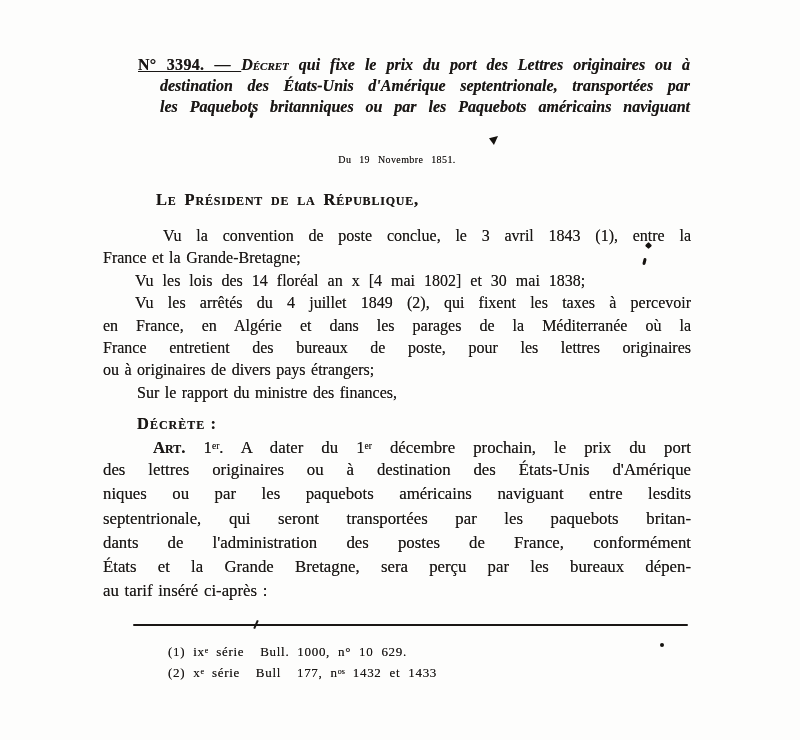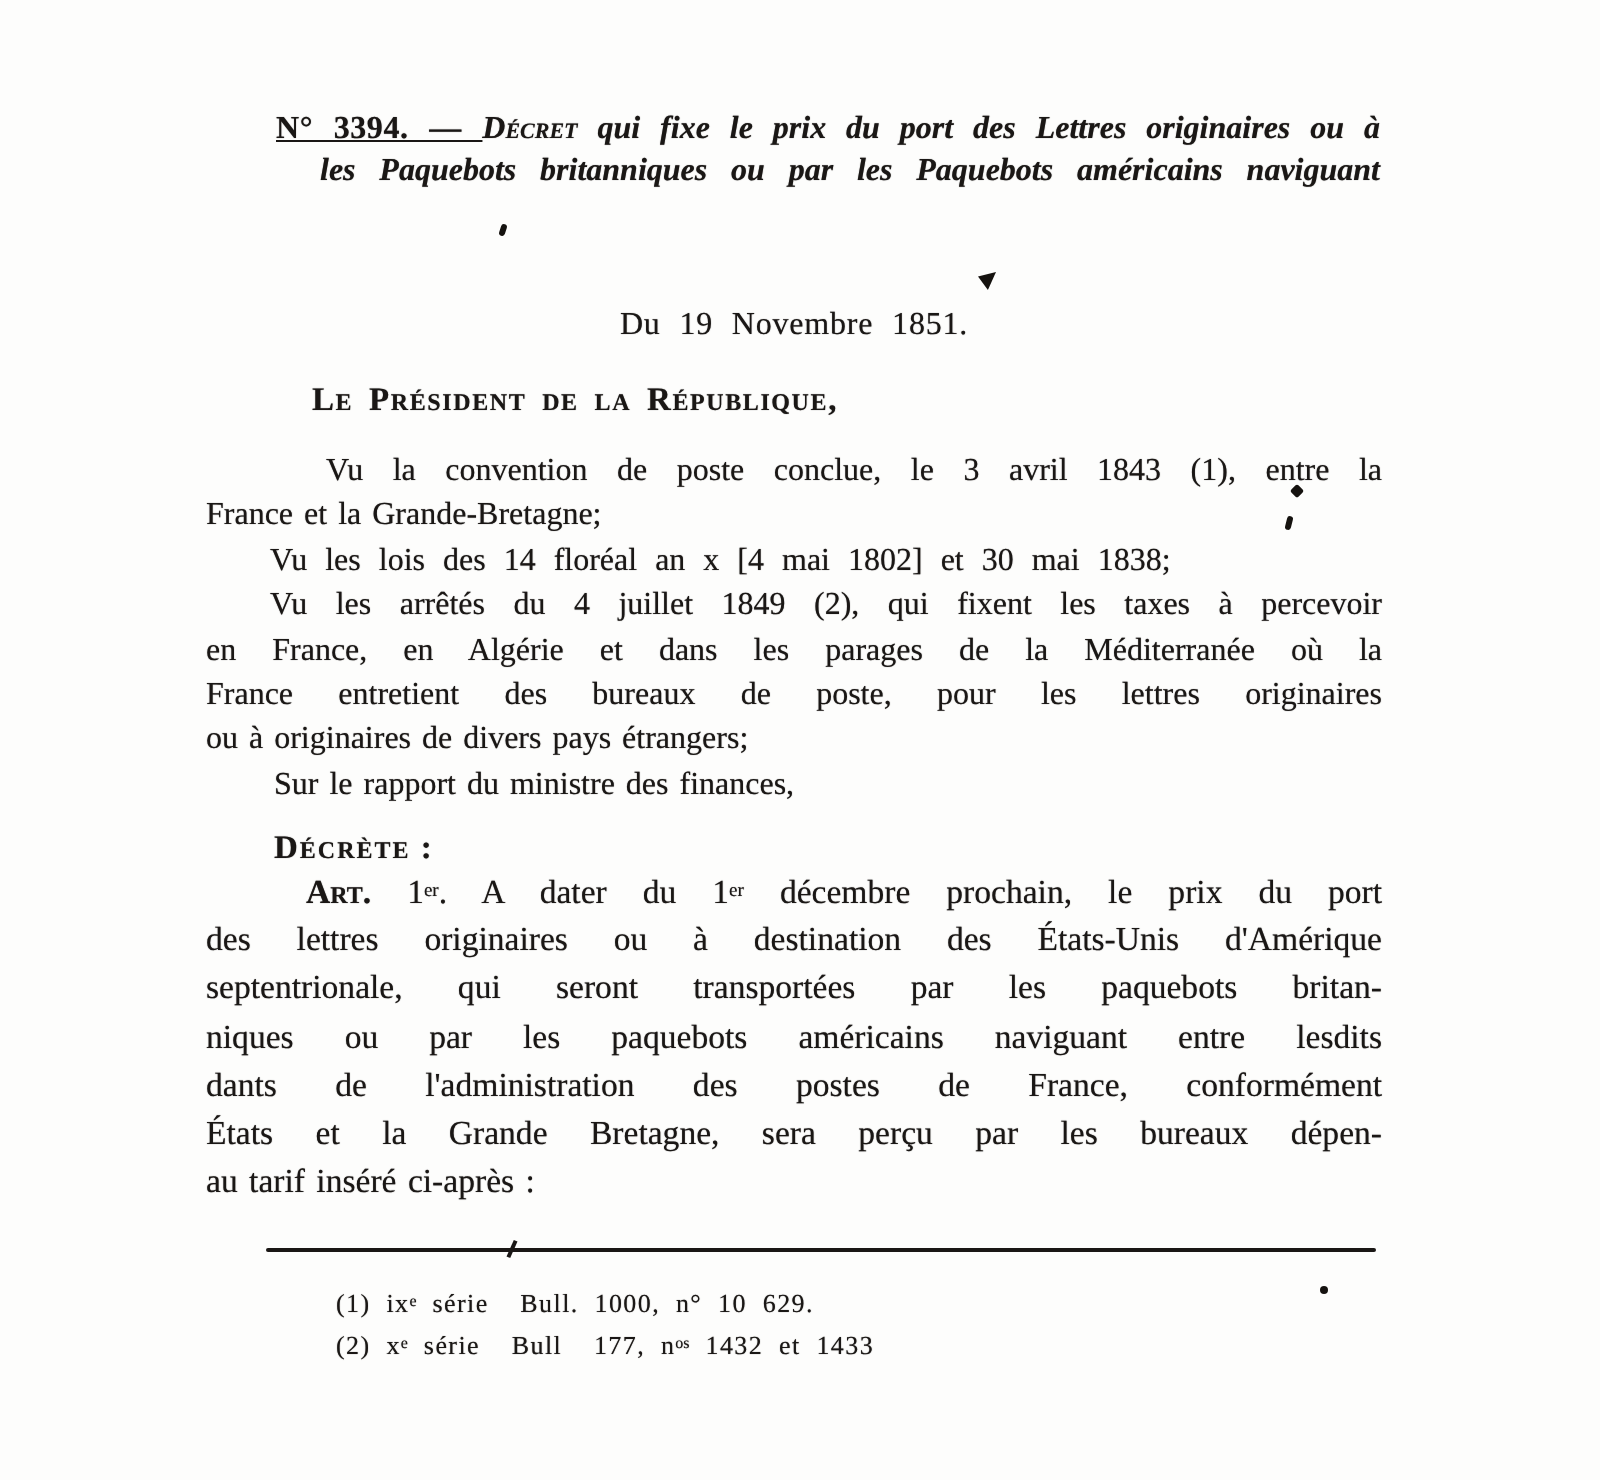--- a/index.html
+++ b/index.html
@@ -20,21 +20,21 @@
   .sup{font-size:9.5px;vertical-align:0.38em;letter-spacing:0;}
 
   
   .title-block{left:138px;top:54px;width:552px;font-style:italic;font-size:16px;font-weight:bold;}
   .t-line{height:21px;line-height:21px;white-space:nowrap;}
   .t-line.j{white-space:normal;}
   .t-ind{margin-left:22px;width:530px;}
   .t-num{font-style:normal;font-weight:bold;letter-spacing:0.3px;text-decoration:underline;}
 
   
-  .date-line{left:103px;top:154px;width:588px;text-align:center;font-size:16px;word-spacing:5px;letter-spacing:0.4px;}
+  .date-line{left:103px;top:154px;width:588px;text-align:center;font-size:10px;word-spacing:5px;letter-spacing:0.4px;}
 
   
   .opener{left:156px;top:190px;font-size:16.5px;font-variant:small-caps;font-weight:bold;letter-spacing:0.8px;word-spacing:3px;}
 
   
   .blockA{left:103px;top:225px;width:588px;font-size:16px;word-spacing:1.5px;}
   .b-line{height:22.4px;line-height:22.4px;}
   .pad60{padding-left:60px;}
   .pad34{padding-left:34px;}
   .pad32{padding-left:32px;}
@@ -65,20 +65,21 @@
   .speck-comma{left:250px;top:112px;width:3px;height:6px;border-radius:2px;transform:rotate(18deg);}
   .speck-dot{left:660px;top:643px;width:4px;height:4px;border-radius:50%;}
 </style>
 </head>
 <body>
 
 <div class="page">
 
   <div class="abs title-block">
     <div class="t-line j"><span class="t-num">N° 3394. — </span><span class="sc">Décret</span><span> qui fixe le prix du port des Lettres originaires ou à</span></div>
+    <div class="t-line t-ind j">destination des États-Unis d'Amérique septentrionale, transportées par</div>
     <div class="t-line t-ind j">les Paquebots britanniques ou par les Paquebots américains naviguant</div>
   </div>
 
   <div class="abs date-line">Du 19 Novembre 1851.</div>
 
   <div class="abs opener">Le Président de la République,</div>
 
   <div class="abs blockA">
     <div class="b-line pad60 j">Vu la convention de poste conclue, le 3 avril 1843 (1), entre la</div>
     <div class="b-line">France et la Grande-Bretagne;</div>
@@ -88,22 +89,22 @@
     <div class="b-line j">France entretient des bureaux de poste, pour les lettres originaires</div>
     <div class="b-line">ou à originaires de divers pays étrangers;</div>
     <div class="b-line pad34">Sur le rapport du ministre des finances,</div>
   </div>
 
   <div class="abs decree">Décrète :</div>
 
   <div class="abs art-block">
     <div class="a-line pad50 j"><span class="art-label">Art.</span><span> 1</span><span class="sup">er</span><span>. A dater du 1</span><span class="sup">er</span><span> décembre prochain, le prix du port</span></div>
     <div class="a-line j">des lettres originaires ou à destination des États-Unis d'Amérique</div>
+    <div class="a-line j">niques ou par les paquebots américains naviguant entre lesdits</div>
     <div class="a-line j">septentrionale, qui seront transportées par les paquebots britan-</div>
-    <div class="a-line j">niques ou par les paquebots américains naviguant entre lesdits</div>
     <div class="a-line j">dants de l'administration des postes de France, conformément</div>
     <div class="a-line j">États et la Grande Bretagne, sera perçu par les bureaux dépen-</div>
     <div class="a-line">au tarif inséré ci-après :</div>
   </div>
 
   <div class="abs fn-rule"></div>
   <div class="abs fn-tick"></div>
 
   <div class="abs fn fn1"><span>(1) ix</span><span class="sup">e</span><span> série  Bull. 1000, n° 10 629.</span></div>
   <div class="abs fn fn2"><span>(2) x</span><span class="sup">e</span><span> série  Bull  177, n</span><span class="sup">os</span><span> 1432 et 1433</span></div>

